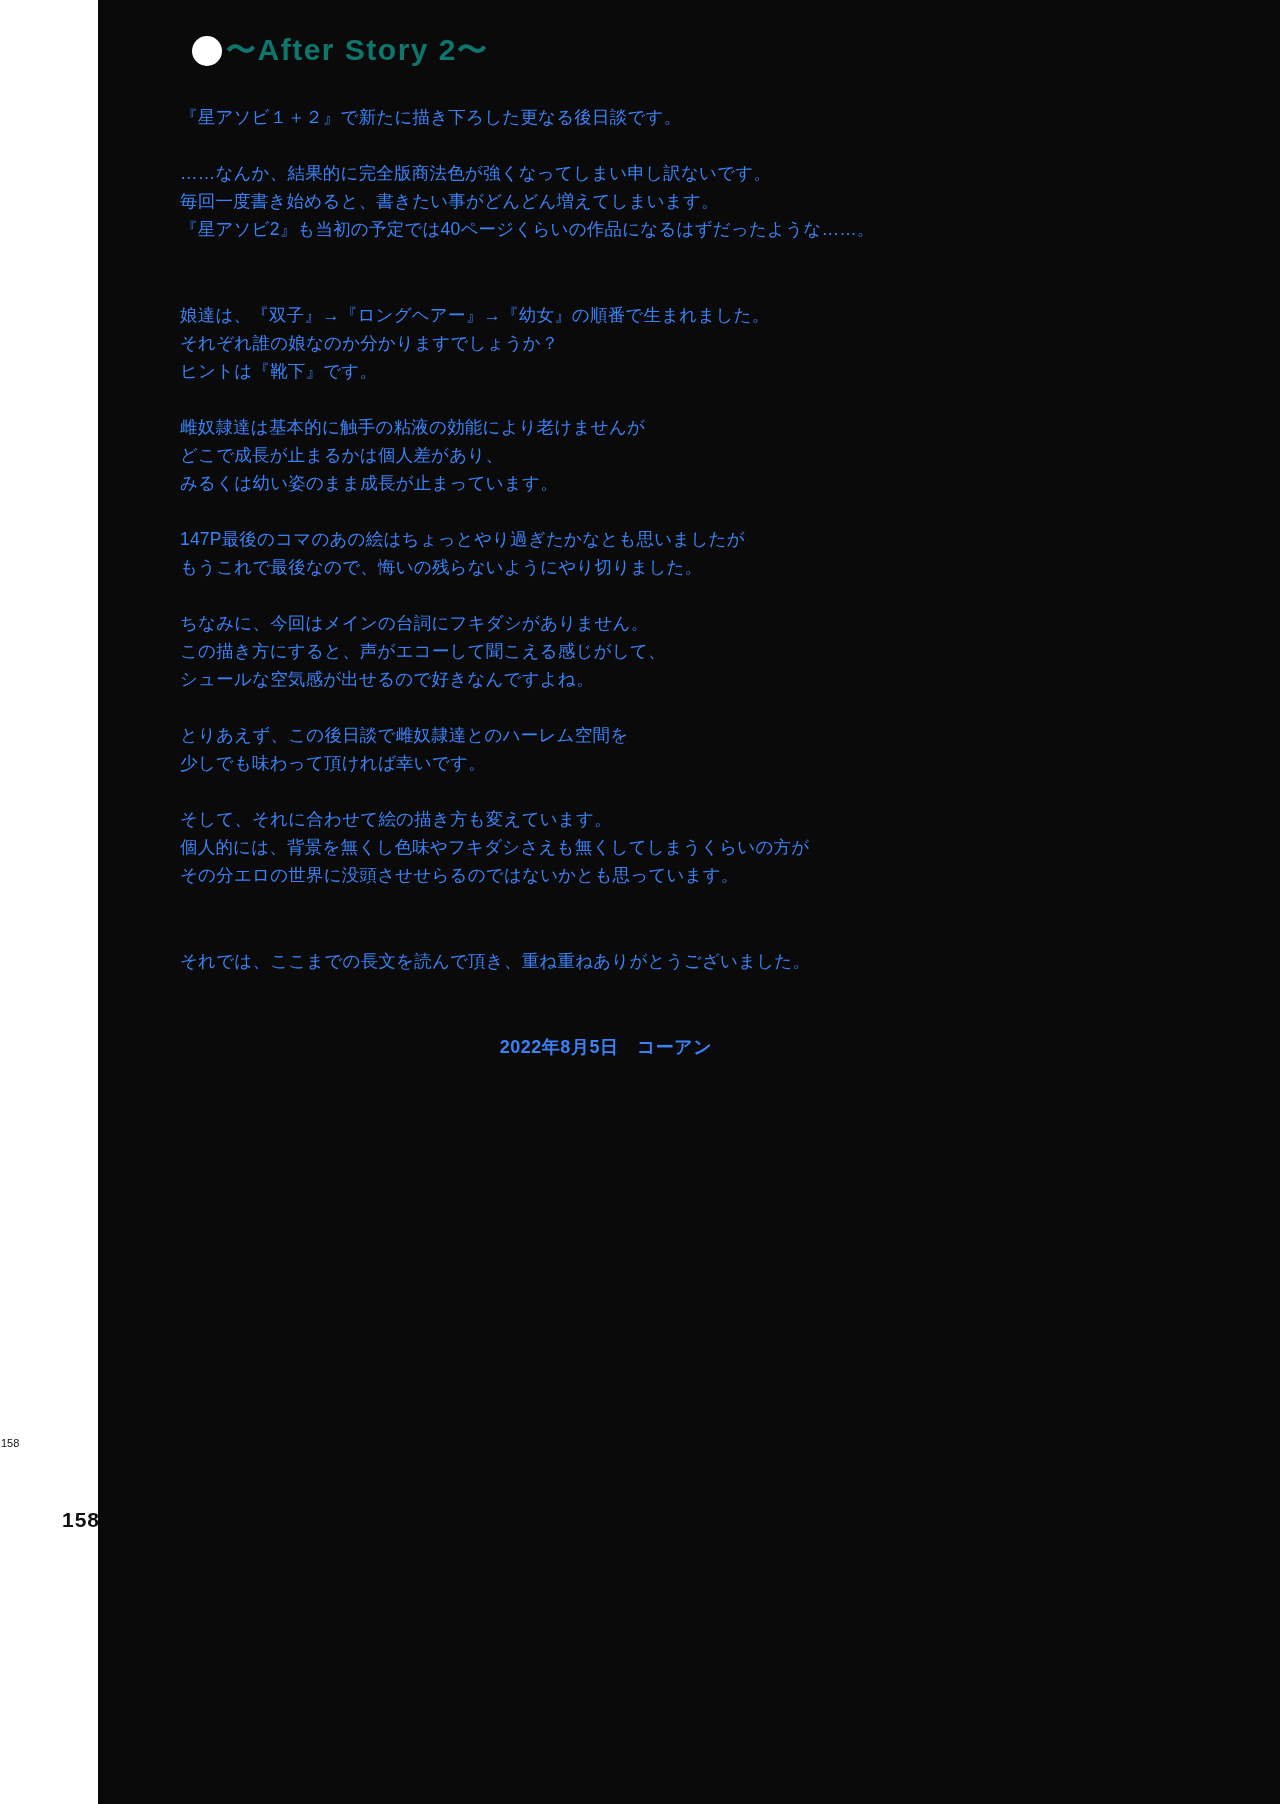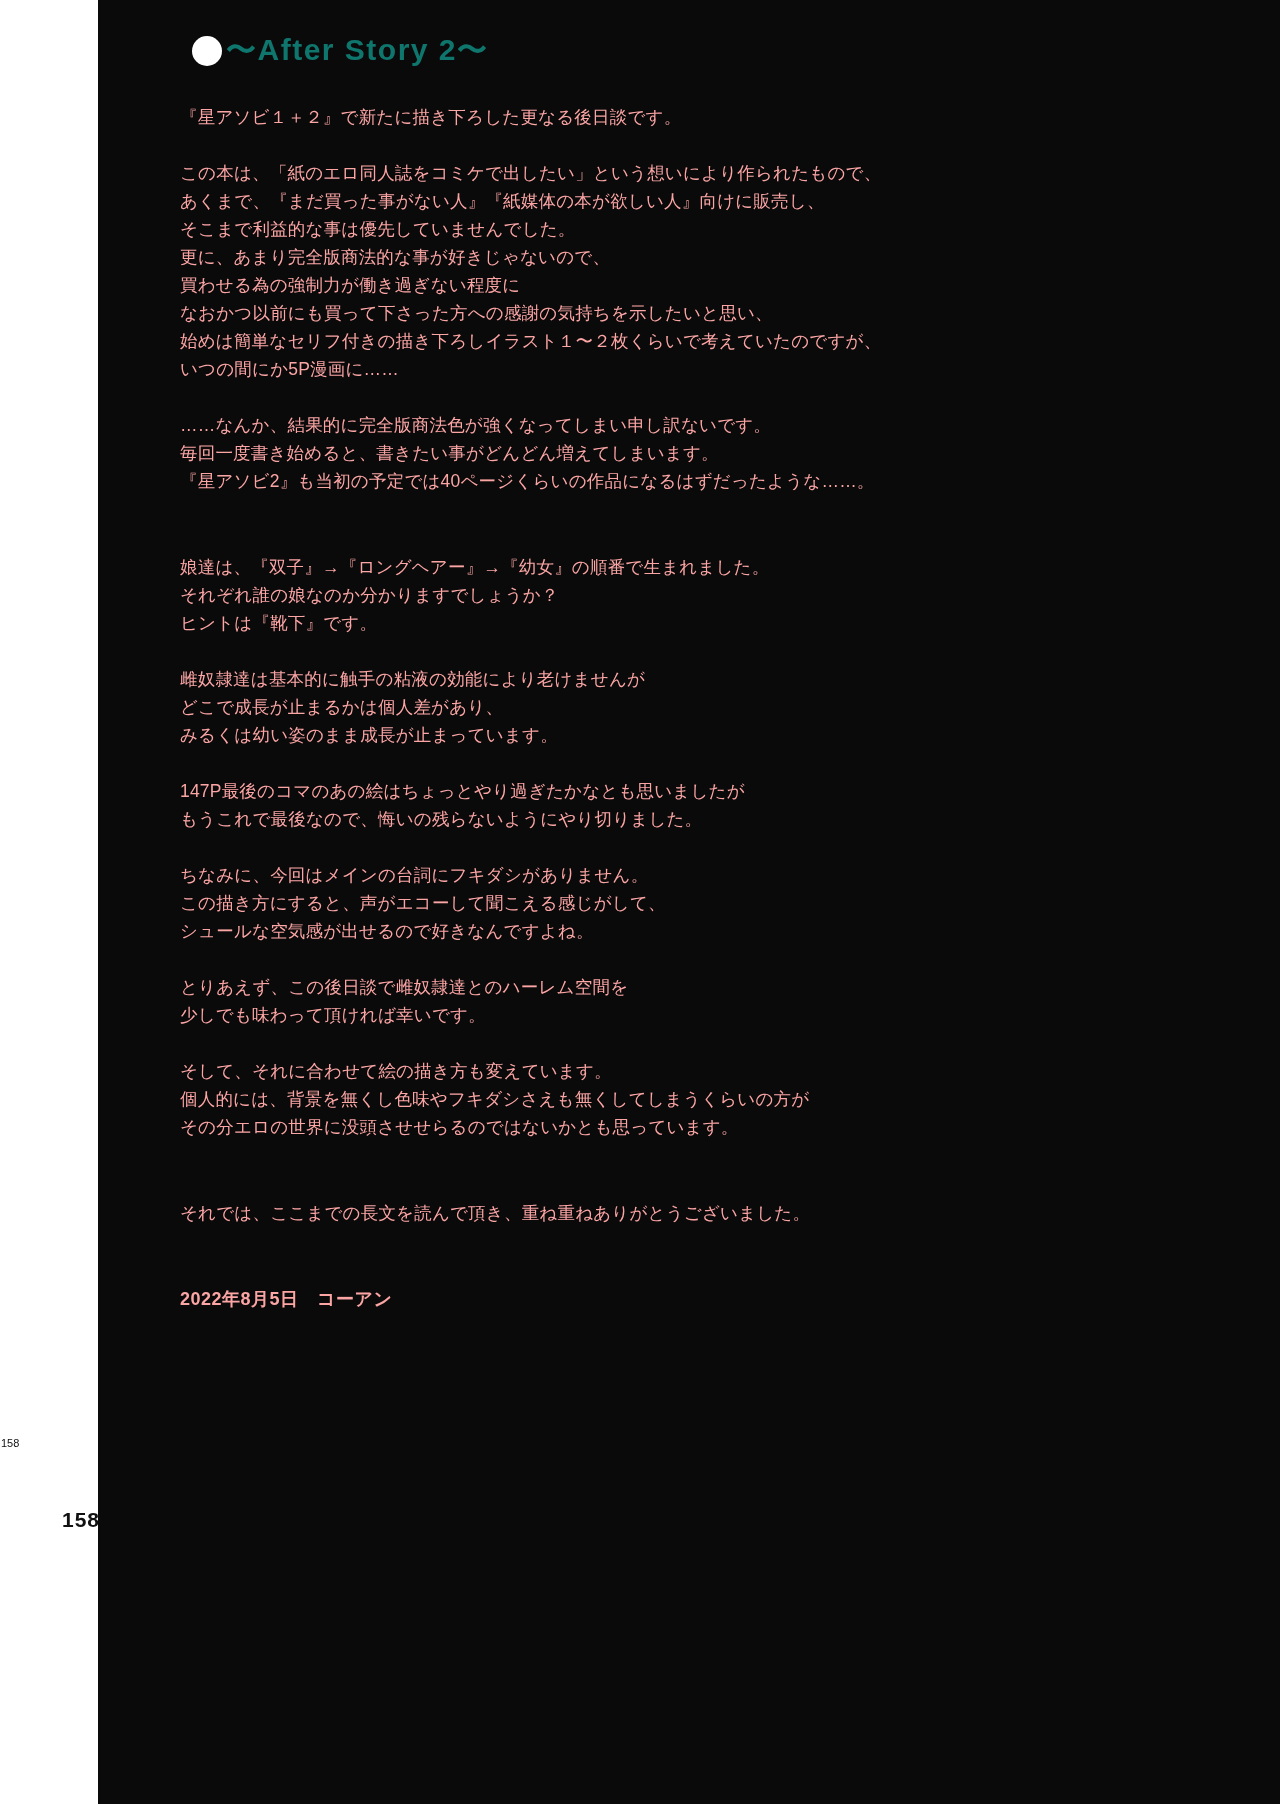--- a/index.html
+++ b/index.html
@@ -69,31 +69,31 @@
     font-size: 30px;
     font-weight: bold;
     letter-spacing: 1.5px;
     color: #0f766e;
     white-space: nowrap;
   }
   .body-text {
     margin-top: 32px;
     font-size: 17.5px;
     line-height: 28px;
-    color: #fca5a5;
+    color: #3b82f6;
     letter-spacing: 0.2px;
   }
   .para {
     margin: 0 0 28px 0;
     white-space: pre-line;
   }
   .spacer-lg { height: 30px; }
   .signature {
     margin-top: 58px;
-    text-align: left;
+    text-align: center;
     padding-right: 48px;
     font-size: 18px;
     font-weight: bold;
     letter-spacing: 0.5px;
   }
 </style>
 </head>
 <body>
 
 <div class="page">
@@ -105,28 +105,20 @@
 
   <div class="content">
 
     <div class="title-row">
       <span class="bullet"></span>
       <span class="title-text">〜After Story 2〜</span>
     </div>
 
     <div class="body-text">
       <p class="para">『星アソビ１＋２』で新たに描き下ろした更なる後日談です。</p>
-      <p class="para">この本は、「紙のエロ同人誌をコミケで出したい」という想いにより作られたもので、
-あくまで、『まだ買った事がない人』『紙媒体の本が欲しい人』向けに販売し、
-そこまで利益的な事は優先していませんでした。
-更に、あまり完全版商法的な事が好きじゃないので、
-買わせる為の強制力が働き過ぎない程度に
-なおかつ以前にも買って下さった方への感謝の気持ちを示したいと思い、
-始めは簡単なセリフ付きの描き下ろしイラスト１〜２枚くらいで考えていたのですが、
-いつの間にか5P漫画に……</p>
       <p class="para">……なんか、結果的に完全版商法色が強くなってしまい申し訳ないです。
 毎回一度書き始めると、書きたい事がどんどん増えてしまいます。
 『星アソビ2』も当初の予定では40ページくらいの作品になるはずだったような……。</p>
       <div class="spacer-lg"></div>
       <p class="para">娘達は、『双子』→『ロングヘアー』→『幼女』の順番で生まれました。
 それぞれ誰の娘なのか分かりますでしょうか？
 ヒントは『靴下』です。</p>
       <p class="para">雌奴隷達は基本的に触手の粘液の効能により老けませんが
 どこで成長が止まるかは個人差があり、
 みるくは幼い姿のまま成長が止まっています。</p>

